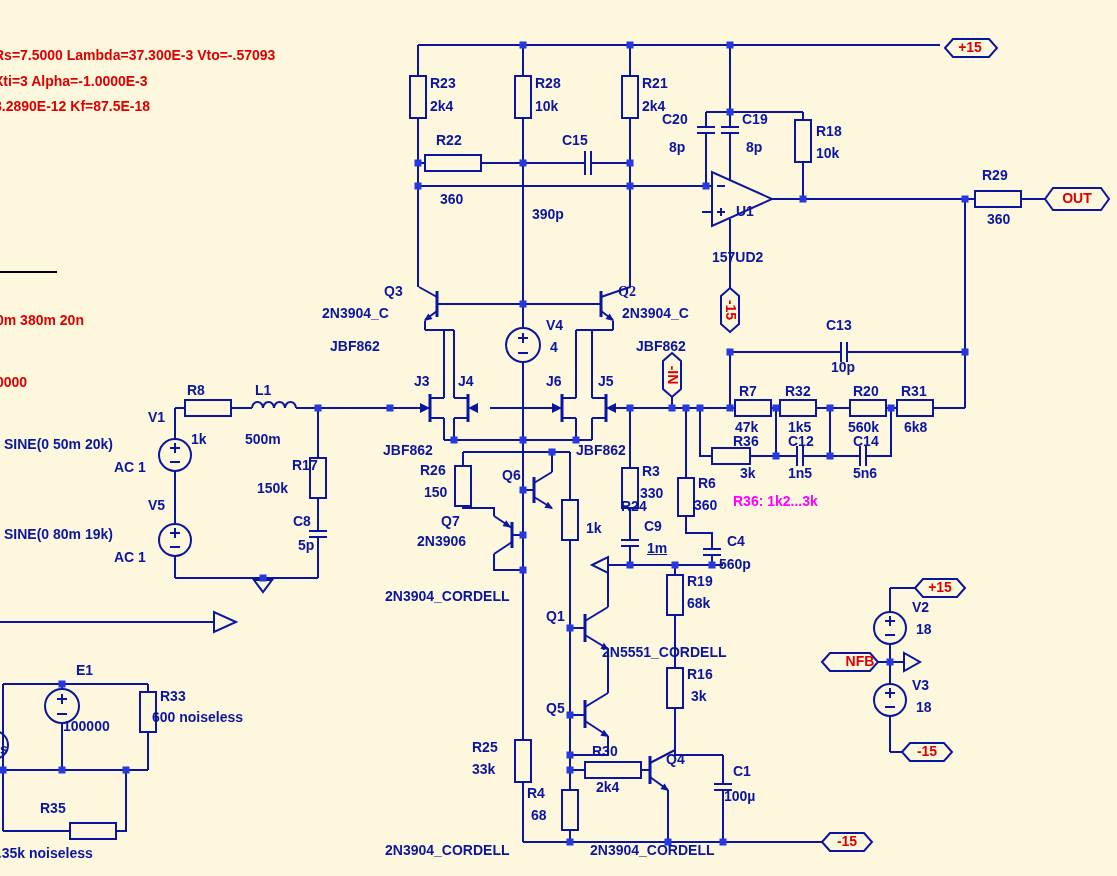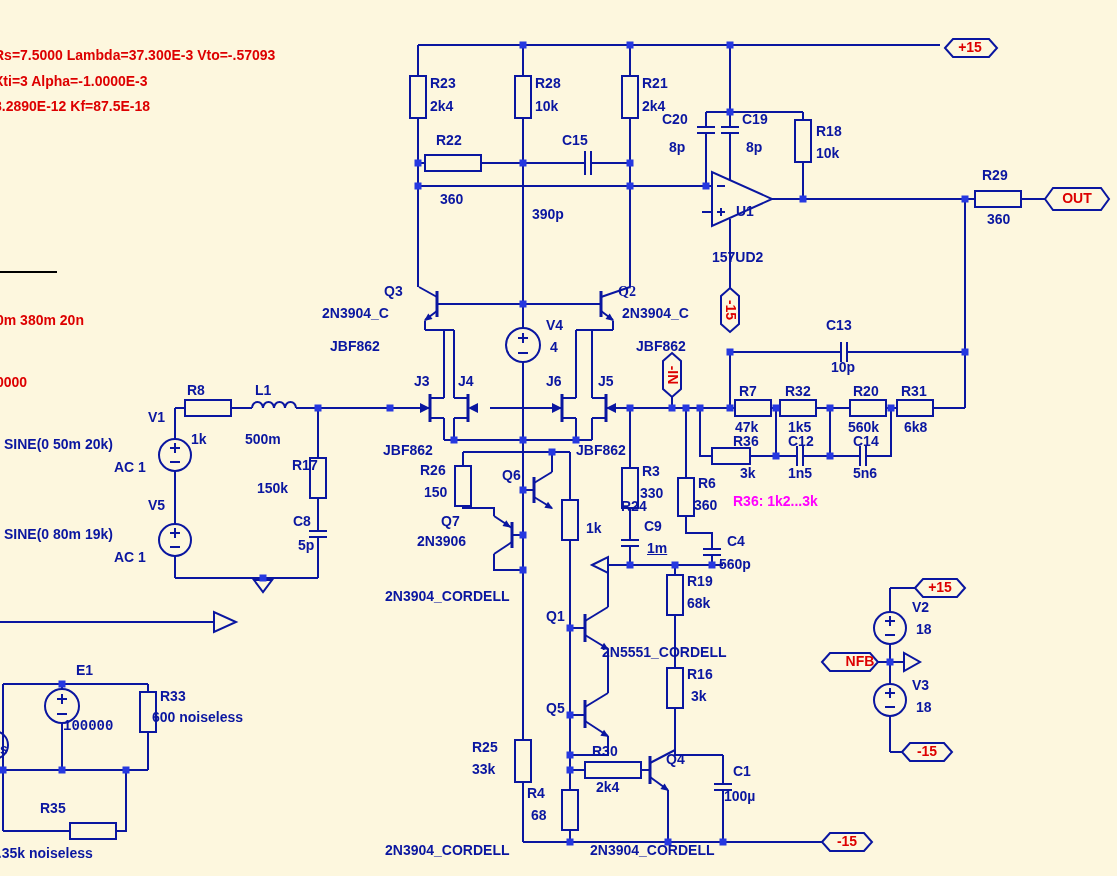--- a/index.html
+++ b/index.html
@@ -408,21 +408,21 @@
       <span class="lbl" style="left: 666px; top: 752px;">Q4</span>
       <span class="lbl" style="left: 733px; top: 764px;">C1</span>
       <span class="lbl" style="left: 724px; top: 789px;">100µ</span>
       <span class="lbl" style="left: 472px; top: 740px;">R25</span>
       <span class="lbl" style="left: 472px; top: 762px;">33k</span>
       <span class="lbl" style="left: 527px; top: 786px;">R4</span>
       <span class="lbl" style="left: 531px; top: 808px;">68</span>
       <span class="lbl" style="left: 385px; top: 843px;">2N3904_CORDELL</span>
       <span class="lbl" style="left: 590px; top: 843px;">2N3904_CORDELL</span>
       <span class="lbl" style="left: 76px; top: 663px;">E1</span>
-      <span class="lbl" style="left: 63px; top: 719px; font-family: Liberation Mono, monospace;">100000</span>
+      <span class="lbl" style="left: 63px; top: 719px;">100000</span>
       <span class="lbl" style="left: 160px; top: 689px;">R33</span>
       <span class="lbl" style="left: 152px; top: 710px;">600 noiseless</span>
       <span class="lbl" style="left: 40px; top: 801px;">R35</span>
       <span class="lbl" style="left: -10px; top: 846px;">1.35k noiseless</span>
       <span class="lbl" style="left: 0px; top: 742px;">s</span>
       <span class="lbl" style="left: 912px; top: 600px;">V2</span>
       <span class="lbl" style="left: 916px; top: 622px;">18</span>
       <span class="lbl" style="left: 912px; top: 678px;">V3</span>
       <span class="lbl" style="left: 916px; top: 700px;">18</span>
       <span class="lbl red" style="left: 970px; top: 48px; transform: translate(-50%, -50%);">+15</span>

